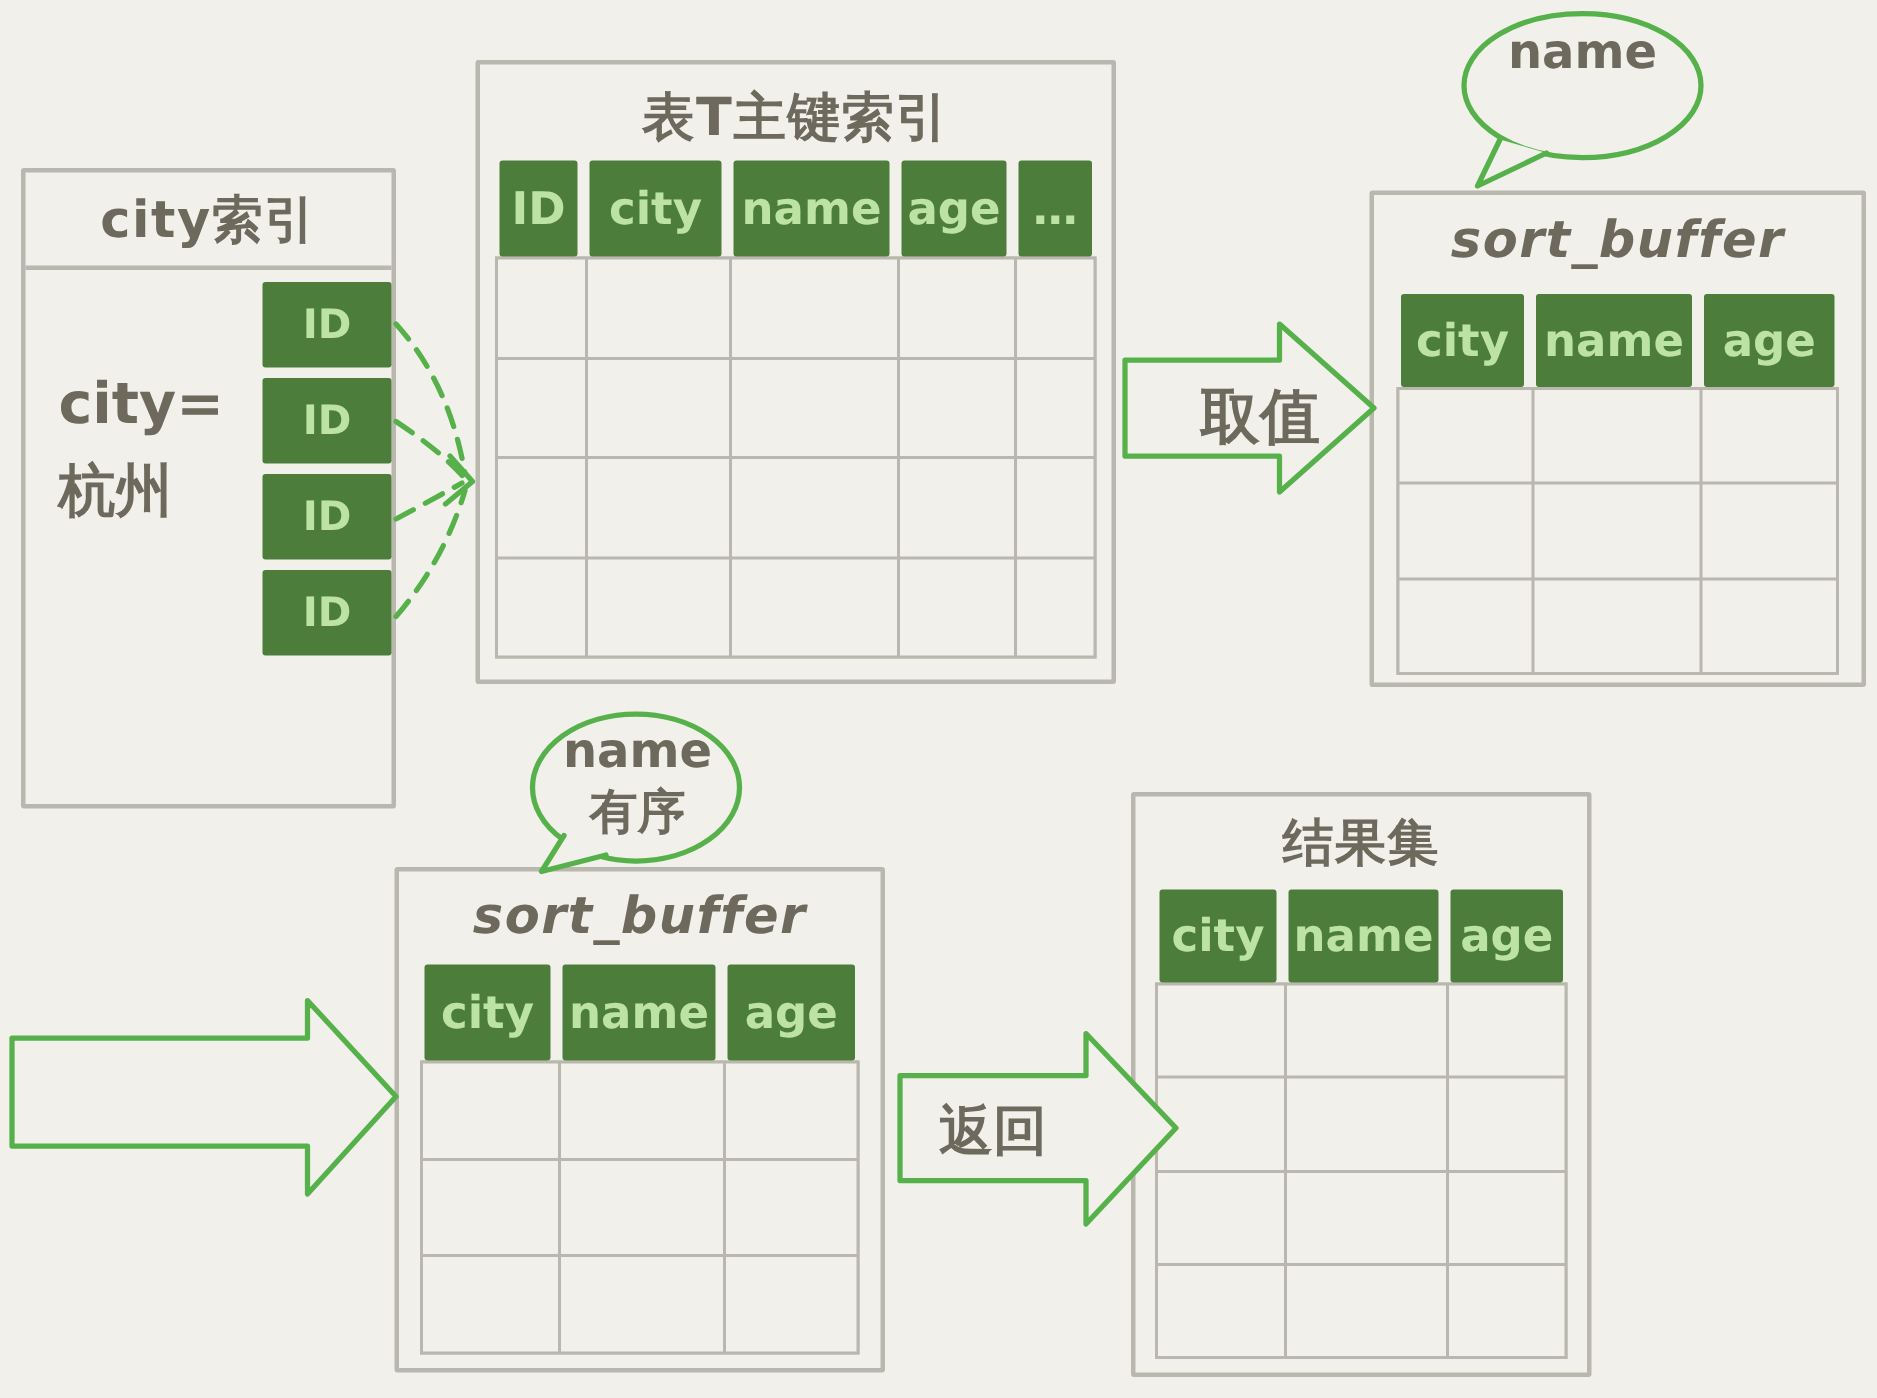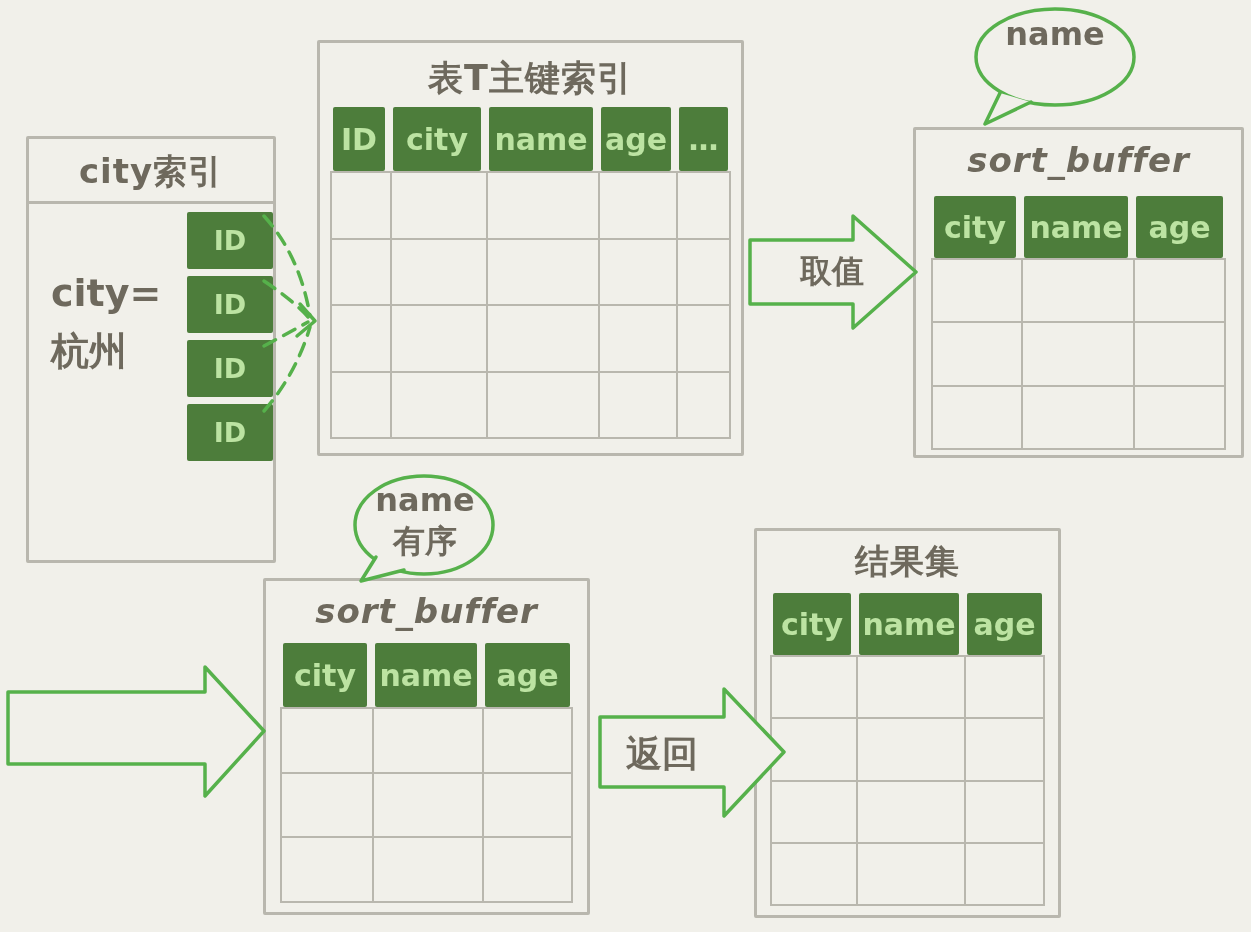--- a/index.html
+++ b/index.html
@@ -46,21 +46,21 @@
   .bodygrid{
     display:grid;
     gap:2px;
     background:var(--border);
     border:2px solid var(--border);
     grid-auto-rows:1fr;
   }
   .bcell{background:var(--bg);}
 
   
-  #city-index{left:26px;top:112px;width:250px;height:427px;margin-top:24px;}
+  #city-index{left:14px;top:112px;width:250px;height:427px;}
   #city-index .t-title{height:65px;line-height:65px;font-size:34px;border-bottom:3px solid var(--border);}
   #ci-body{position:relative;height:262px;}
   #ci-filter{
     position:absolute;left:22px;top:60px;
     font-size:38px;font-weight:bold;line-height:58px;
   }
   #ci-ids{position:absolute;right:0;top:8px;width:86px;}
   .idcell{
     height:57px;margin-bottom:7px;
     background:var(--green);color:var(--greentext);
@@ -108,21 +108,21 @@
 
   
   .lbl{
     position:absolute;
     color:var(--ink);
     font-weight:bold;
     text-align:center;
     pointer-events:none;
     white-space:nowrap;
   }
-  #lbl-take{left:752px;top:250px;width:106px;font-size:32px;padding-left:48px;}
+  #lbl-take{left:752px;top:250px;width:106px;font-size:40px;padding-left:48px;}
   #lbl-sort{left:12px;top:707px;width:236px;font-size:32px;}
   #lbl-return{left:606px;top:730px;width:112px;font-size:36px;}
   .bubble-text{line-height:41px;font-size:32px;}
   #lbl-bub-top{left:977px;top:14px;width:156px;}
   #lbl-bub-bottom{left:352px;top:480px;width:146px;}
 </style>
 </head>
 <body>
 
 <div id="canvas">

